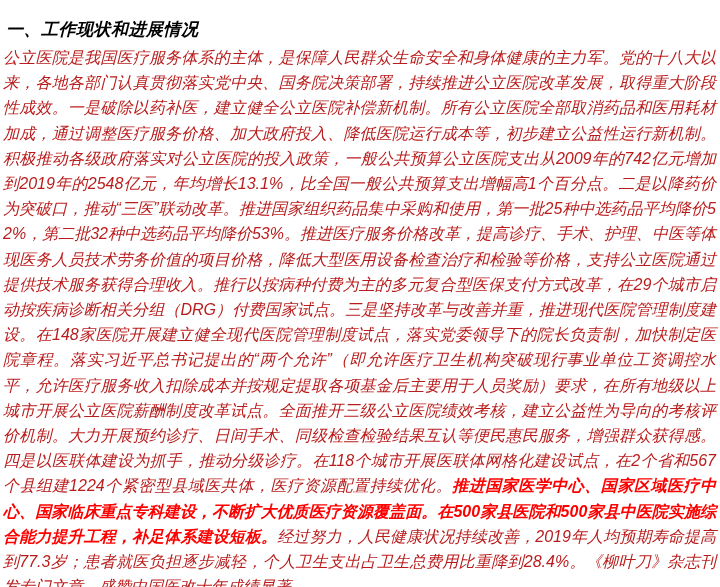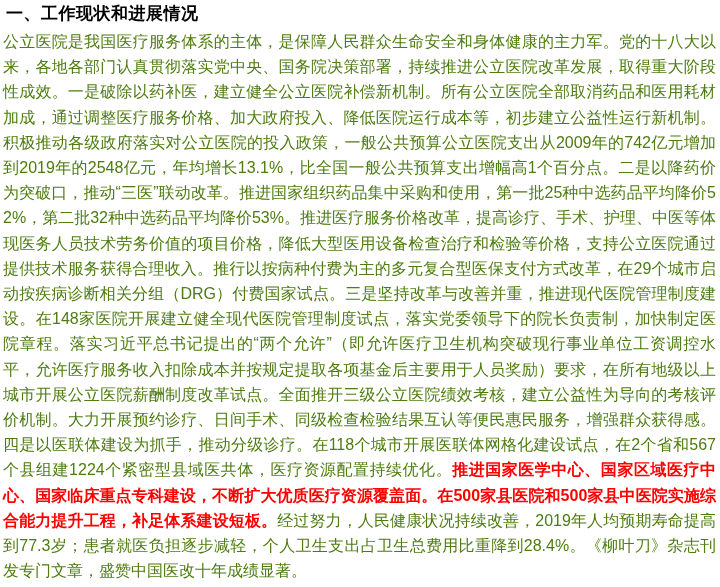--- a/index.html
+++ b/index.html
@@ -9,42 +9,43 @@
   }
   body {
     width: 720px;
     height: 587px;
     overflow: hidden;
   }
   .doc {
     box-sizing: border-box;
     width: 720px;
     height: 587px;
-    padding: 2px 4px 0 3px;
+    padding: 18px 4px 0 3px;
     font-family: "Liberation Sans", "DejaVu Sans", sans-serif;
+    font-style: italic;
   }
   .heading {
     margin: 0 0 4px 3px;
     font-size: 17px;
     line-height: 23px;
     font-weight: 700;
     color: #000000;
     letter-spacing: 0.5px;
   }
   .para {
     margin: 0;
     font-size: 16px;
     line-height: 25.2px;
     color: #2a2a2a;
     text-align: justify;
     text-justify: inter-ideograph;
     word-break: break-all;
   }
   .run-normal {
-    color: #4d7c0f;
+    color: #b91c1c;
     font-weight: 400;
   }
   .run-highlight {
     color: #fe0000;
     font-weight: 700;
   }
 </style>
 </head>
 <body>
 

